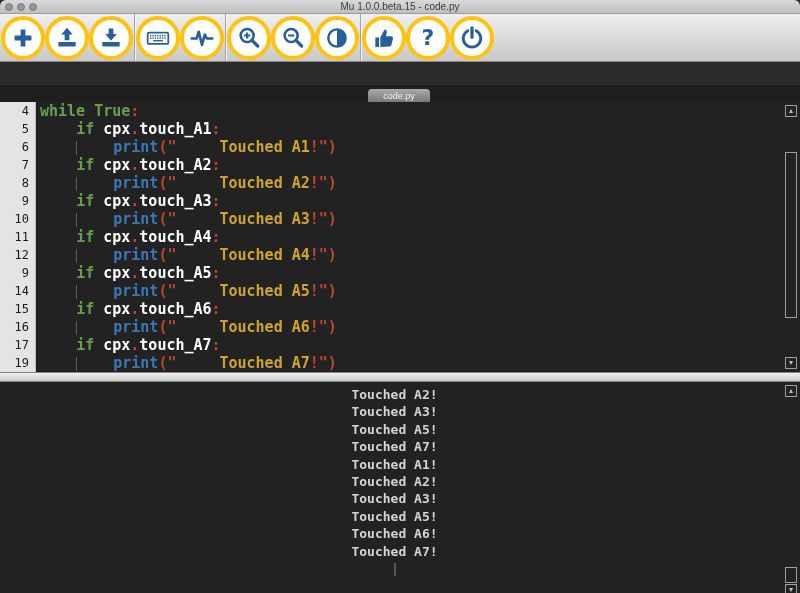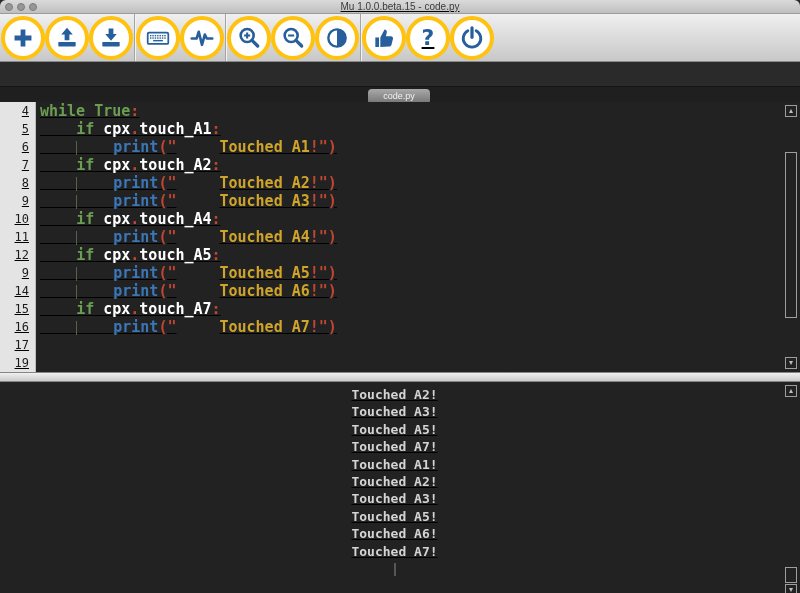--- a/index.html
+++ b/index.html
@@ -1,17 +1,17 @@
 <!DOCTYPE html>
 <html><head>
 <meta charset="utf-8">
 <style>
   * { box-sizing: border-box; margin: 0; padding: 0; }
   html,body { width:800px; height:593px; overflow:hidden; background:#2a2a2a; }
-  .window { width:800px; height:418px; position:relative; font-family:"Liberation Sans",sans-serif;text-decoration:underline;
+  .window { width:800px; height:418px; position:relative; font-family:"Liberation Sans",sans-serif;
     --accent-yellow:#ffc20e; --icon-blue:#265f9c; --kw:#6a9e50; --punc:#be4632;
     --fn:#3b76b8; --str:#cfa42b; --editor-bg:#222222; --console-text:#d4d4d4; }
 
   
   .titlebar { height:14px; background:linear-gradient(#dadada,#bfbfbf); border-radius:6px 6px 0 0;
     border-bottom:1px solid #9b9b9b; position:relative; }
   .traffic-lights { position:absolute; left:5px; top:3px; display:flex; gap:4px; }
   .tl { width:8px; height:8px; border-radius:50%; background:#969696; border:1px solid #7b7b7b; display:inline-block; }
   .win-title { text-align:center; font-size:10px; line-height:13px; color:#3c3c3c; }
 
@@ -219,25 +219,27 @@
         <div class="ln">16</div>
         <div class="ln">17</div>
         <div class="ln">19</div>
       </div>
     <div class="code" id="code">
         <div class="cl"><span class="tok-kw">while</span><span class="tok-id"> </span><span class="tok-kw">True</span><span class="tok-punc">:</span></div>
         <div class="cl"><span class="tok-id">    </span><span class="tok-kw">if</span><span class="tok-id"> cpx</span><span class="tok-punc">.</span><span class="tok-id">touch_A1</span><span class="tok-punc">:</span></div>
         <div class="cl"><span class="tok-id">    </span><span class="indent-guide"></span><span class="tok-id">    </span><span class="tok-fn">print</span><span class="tok-punc">("</span><span class="tok-str">Touched A1</span><span class="tok-punc">!")</span></div>
         <div class="cl"><span class="tok-id">    </span><span class="tok-kw">if</span><span class="tok-id"> cpx</span><span class="tok-punc">.</span><span class="tok-id">touch_A2</span><span class="tok-punc">:</span></div>
         <div class="cl"><span class="tok-id">    </span><span class="indent-guide"></span><span class="tok-id">    </span><span class="tok-fn">print</span><span class="tok-punc">("</span><span class="tok-str">Touched A2</span><span class="tok-punc">!")</span></div>
+        <div class="cl"><span class="tok-id">    </span><span class="tok-kw">if</span><span class="tok-id"> cpx</span><span class="tok-punc">.</span><span class="tok-id">touch_A3</span><span class="tok-punc">:</span></div>
         <div class="cl"><span class="tok-id">    </span><span class="indent-guide"></span><span class="tok-id">    </span><span class="tok-fn">print</span><span class="tok-punc">("</span><span class="tok-str">Touched A3</span><span class="tok-punc">!")</span></div>
         <div class="cl"><span class="tok-id">    </span><span class="tok-kw">if</span><span class="tok-id"> cpx</span><span class="tok-punc">.</span><span class="tok-id">touch_A4</span><span class="tok-punc">:</span></div>
         <div class="cl"><span class="tok-id">    </span><span class="indent-guide"></span><span class="tok-id">    </span><span class="tok-fn">print</span><span class="tok-punc">("</span><span class="tok-str">Touched A4</span><span class="tok-punc">!")</span></div>
         <div class="cl"><span class="tok-id">    </span><span class="tok-kw">if</span><span class="tok-id"> cpx</span><span class="tok-punc">.</span><span class="tok-id">touch_A5</span><span class="tok-punc">:</span></div>
         <div class="cl"><span class="tok-id">    </span><span class="indent-guide"></span><span class="tok-id">    </span><span class="tok-fn">print</span><span class="tok-punc">("</span><span class="tok-str">Touched A5</span><span class="tok-punc">!")</span></div>
+        <div class="cl"><span class="tok-id">    </span><span class="tok-kw">if</span><span class="tok-id"> cpx</span><span class="tok-punc">.</span><span class="tok-id">touch_A6</span><span class="tok-punc">:</span></div>
         <div class="cl"><span class="tok-id">    </span><span class="indent-guide"></span><span class="tok-id">    </span><span class="tok-fn">print</span><span class="tok-punc">("</span><span class="tok-str">Touched A6</span><span class="tok-punc">!")</span></div>
         <div class="cl"><span class="tok-id">    </span><span class="tok-kw">if</span><span class="tok-id"> cpx</span><span class="tok-punc">.</span><span class="tok-id">touch_A7</span><span class="tok-punc">:</span></div>
         <div class="cl"><span class="tok-id">    </span><span class="indent-guide"></span><span class="tok-id">    </span><span class="tok-fn">print</span><span class="tok-punc">("</span><span class="tok-str">Touched A7</span><span class="tok-punc">!")</span></div>
       </div>
     <div class="scrollbar">
       <div class="sb-btn sb-up">▴</div>
       <div class="sb-thumb ed-thumb"></div>
       <div class="sb-btn sb-down">▾</div>
     </div>
   </div>

